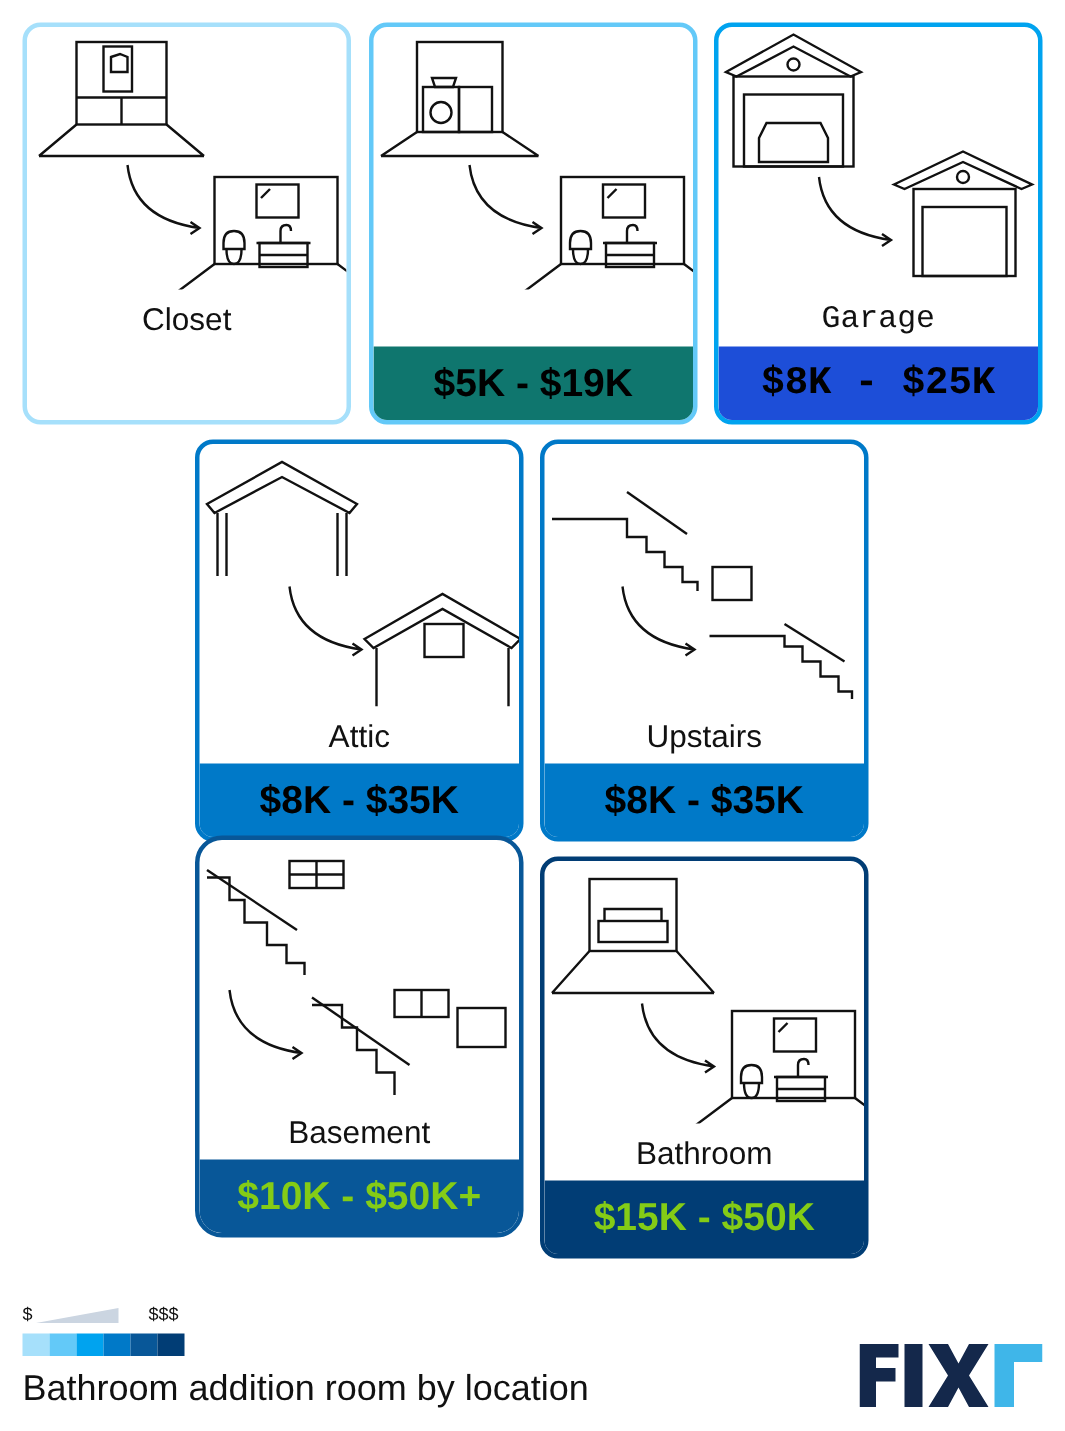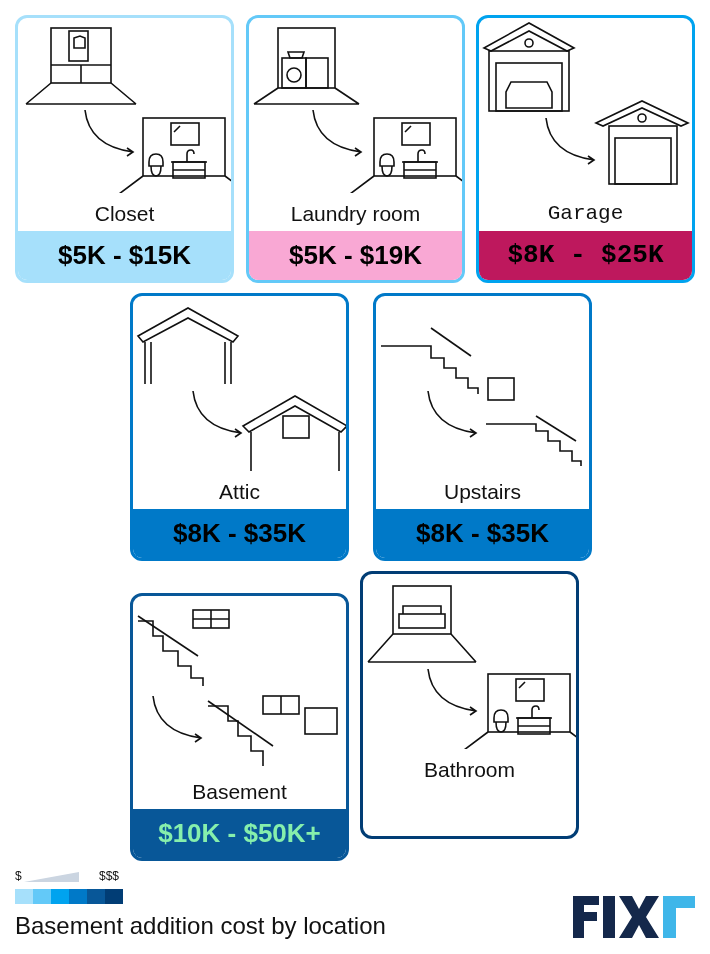--- a/index.html
+++ b/index.html
@@ -1,21 +1,21 @@
 <!DOCTYPE html>
 <html><head>
 <meta charset="utf-8">
 <style>
   html,body{margin:0;padding:0;background:#fff;}
   body{width:710px;height:954px;position:relative;font-family:"Liberation Sans",sans-serif;overflow:hidden;}
   .card{position:absolute;width:219px;height:268px;box-sizing:border-box;border-radius:12px;border:3px solid;background:#fff;overflow:hidden;}
   .card .art{position:absolute;left:0;top:0;width:213px;height:175px;}
   .card .label{position:absolute;left:0;right:0;top:184px;text-align:center;font-size:21px;color:#111;}
   .card .price{position:absolute;left:0;right:0;bottom:0;height:49px;line-height:49px;text-align:center;font-weight:bold;font-size:26px;color:#000;}
-  .card .price.light{color:#86efac;}
+  .card .price.light{color:#84cc16;}
   .legend-lbl{position:absolute;font-size:12px;color:#111;}
   .wedge{position:absolute;left:24px;top:872px;width:0;height:0;border-left:55px solid transparent;border-bottom:10px solid #cbd5e1;}
   .swatches{position:absolute;left:15px;top:889px;display:flex;}
   .swatches div{width:18px;height:15px;}
   .footer-title{position:absolute;left:15px;top:912px;font-size:24px;color:#111;}
   .logo{position:absolute;left:573px;top:896px;}
   svg{display:block;}
   svg *{fill:none;stroke:#111;stroke-width:1.6;}
 </style>
 </head>
@@ -43,82 +43,80 @@
     <rect x="33" y="10" width="60" height="55"></rect>
       <line x1="33" y1="47" x2="93" y2="47"></line>
       <line x1="63" y1="47" x2="63" y2="65"></line>
     <rect x="51" y="13" width="19" height="30"></rect>
       <path d="M56 20 L62 18 L67 20 L67 30 L56 30 Z"></path>
     <path d="M8 86 L33 65 M93 65 L118 86 M8 86 L118 86"></path>
     <use href="#arrow" x="67" y="92"></use>
     <use href="#bath" x="125" y="100"></use>
   </svg>
   <div class="label">Closet</div>
-  <div class="price" style="background:#a6e0fb;">$5K - $15K</div>
 </div>
 
 <div class="card" style="left:246px;top:15px;border-color:#63c9f8;">
   <svg class="art" viewBox="0 0 213 175">
     <rect x="29" y="10" width="57" height="60"></rect>
     <rect x="33" y="40" width="24" height="30"></rect>
       <circle cx="45" cy="57" r="7"></circle>
       <rect x="57" y="40" width="22" height="30"></rect>
     <path d="M39 34 L55 34 L53 40 L41 40 Z"></path>
     <path d="M5 86 L29 70 M86 70 L110 86 M5 86 L110 86"></path>
     <use href="#arrow" x="64" y="92"></use>
     <use href="#bath" x="125" y="100"></use>
   </svg>
-  <div class="label">Laundry room</div>
-  <div class="price" style="background:#f9a8d4;">$5K - $19K</div>
+  <div class="price" style="background:#0f766e;">$5K - $19K</div>
 </div>
 
 <div class="card" style="left:476px;top:15px;border-color:#00a3ef;font-family:Liberation Mono, monospace;">
   <svg class="art" viewBox="0 0 213 175">
     <path d="M5 30 L50 5 L95 30 L88 33 L50 13 L12 33 Z"></path>
       <rect x="10" y="33" width="80" height="60"></rect>
     <rect x="17" y="45" width="66" height="48"></rect>
       <circle cx="50" cy="25" r="4"></circle>
     <path d="M27 90 L27 74 L32 64 L68 64 L73 74 L73 90 Z"></path>
     <use href="#arrow" x="67" y="100"></use>
     <path d="M117 105 L163 83 L209 105 L202 108 L163 90 L124 108 Z"></path>
       <rect x="130" y="108" width="68" height="58"></rect>
     <rect x="136" y="120" width="56" height="46"></rect>
       <circle cx="163" cy="100" r="4"></circle>
   </svg>
   <div class="label">Garage</div>
-  <div class="price" style="background:#be185d;text-align:center;">$8K - $25K</div>
+  <div class="price" style="background:#1d4ed8;text-align:center;">$8K - $25K</div>
 </div>
 
 <div class="card" style="left:130px;top:293px;border-color:#0079c8;text-decoration:underline;">
   <svg class="art" viewBox="0 0 213 175">
     <path d="M5 40 L55 12 L105 40 L100 46 L55 22 L10 46 Z"></path>
     <path d="M12 46 L12 88 M18 46 L18 88 M92 46 L92 88 M98 46 L98 88"></path>
     <use href="#arrow" x="60" y="95"></use>
     <path d="M110 130 L162 100 L214 130 L208 136 L162 110 L116 136 Z"></path>
     <path d="M118 136 L118 175 M206 136 L206 175"></path>
     <rect x="150" y="120" width="26" height="22"></rect>
   </svg>
   <div class="label">Attic</div>
   <div class="price" style="background:#0079c8;">$8K - $35K</div>
 </div>
 
-<div class="card" style="left:373px;top:293px;border-color:#0079c8;">
+<div class="card" style="left:360px;top:293px;border-color:#0079c8;">
   <svg class="art" viewBox="0 0 213 175">
     <path d="M5 50 L55 50 L55 62 L68 62 L68 72 L80 72 L80 82 L92 82 L92 92 L102 92 L102 98"></path>
     <path d="M55 32 L95 60"></path>
     <use href="#arrow" x="52" y="95"></use>
     <path d="M110 128 L160 128 L160 135 L172 135 L172 145 L184 145 L184 155 L196 155 L196 165 L205 165 L205 170"></path>
     <path d="M160 120 L200 145"></path>
     <rect x="112" y="82" width="26" height="22"></rect>
   </svg>
   <div class="label">Upstairs</div>
   <div class="price" style="background:#0079c8;">$8K - $35K</div>
 </div>
 
-<div class="card" style="left:130px;top:593px;border-color:#085798;">
+<div class="card" style="left:130px;top:557px;border-color:#085798;border-radius:18px;">
   <svg class="art" viewBox="0 0 213 175">
     <rect x="60" y="14" width="36" height="18"></rect>
       <line x1="78" y1="14" x2="78" y2="32"></line>
       <line x1="60" y1="23" x2="96" y2="23"></line>
     <path d="M5 25 L20 25 L20 40 L30 40 L30 55 L45 55 L45 70 L58 70 L58 82 L70 82 L70 90"></path>
     <path d="M5 20 L65 60"></path>
     <use href="#arrow" x="20" y="100"></use>
     <rect x="130" y="100" width="36" height="18"></rect>
       <line x1="148" y1="100" x2="148" y2="118"></line>
     <path d="M75 110 L95 110 L95 125 L105 125 L105 140 L118 140 L118 155 L130 155 L130 170"></path>
@@ -132,35 +130,36 @@
 <div class="card" style="left:360px;top:571px;border-color:#013d75;">
   <svg class="art" viewBox="0 0 213 175">
     <rect x="30" y="12" width="58" height="48"></rect>
     <rect x="36" y="40" width="46" height="14"></rect>
       <path d="M40 40 L40 32 L78 32 L78 40"></path>
     <path d="M5 88 L30 60 M88 60 L113 88 M5 88 L113 88"></path>
     <use href="#arrow" x="65" y="95"></use>
     <use href="#bath" x="125" y="100"></use>
   </svg>
   <div class="label">Bathroom</div>
+  <div class="price light" style="background:#013d75;">$15K - $50K</div>
 </div>
 
 <div class="legend-lbl" style="left:15px;top:869px;">$</div>
 <div class="wedge"></div>
 <div class="legend-lbl" style="left:99px;top:869px;">$$$</div>
 <div class="swatches">
   <div style="background:#a6e0fb"></div>
     <div style="background:#63c9f8"></div>
     <div style="background:#00a3ef"></div>
   <div style="background:#0079c8"></div>
     <div style="background:#085798"></div>
     <div style="background:#013d75"></div>
 </div>
 
-<div class="footer-title">Basement addition cost by location</div>
+<div class="footer-title">Bathroom addition room by location</div>
 
 <svg class="logo" width="122" height="42" viewBox="0 0 122 42" style="stroke:none">
   <g style="stroke:none">
     <path d="M0 0 H26 V9 H11 V16 H24 V25 H11 V42 H0 Z" style="fill:#14284b;stroke:none"></path>
     <rect x="30" y="0" width="12" height="42" style="fill:#14284b;stroke:none"></rect>
     <path d="M46 0 H59 L66 13 L73 0 H86 L73 21 L86 42 H73 L66 29 L59 42 H46 L59 21 Z" style="fill:#14284b;stroke:none"></path>
     <path d="M90 0 H122 V12 H103 V42 H90 Z" style="fill:#3fb6e9;stroke:none"></path>
   </g>
 </svg>
 

